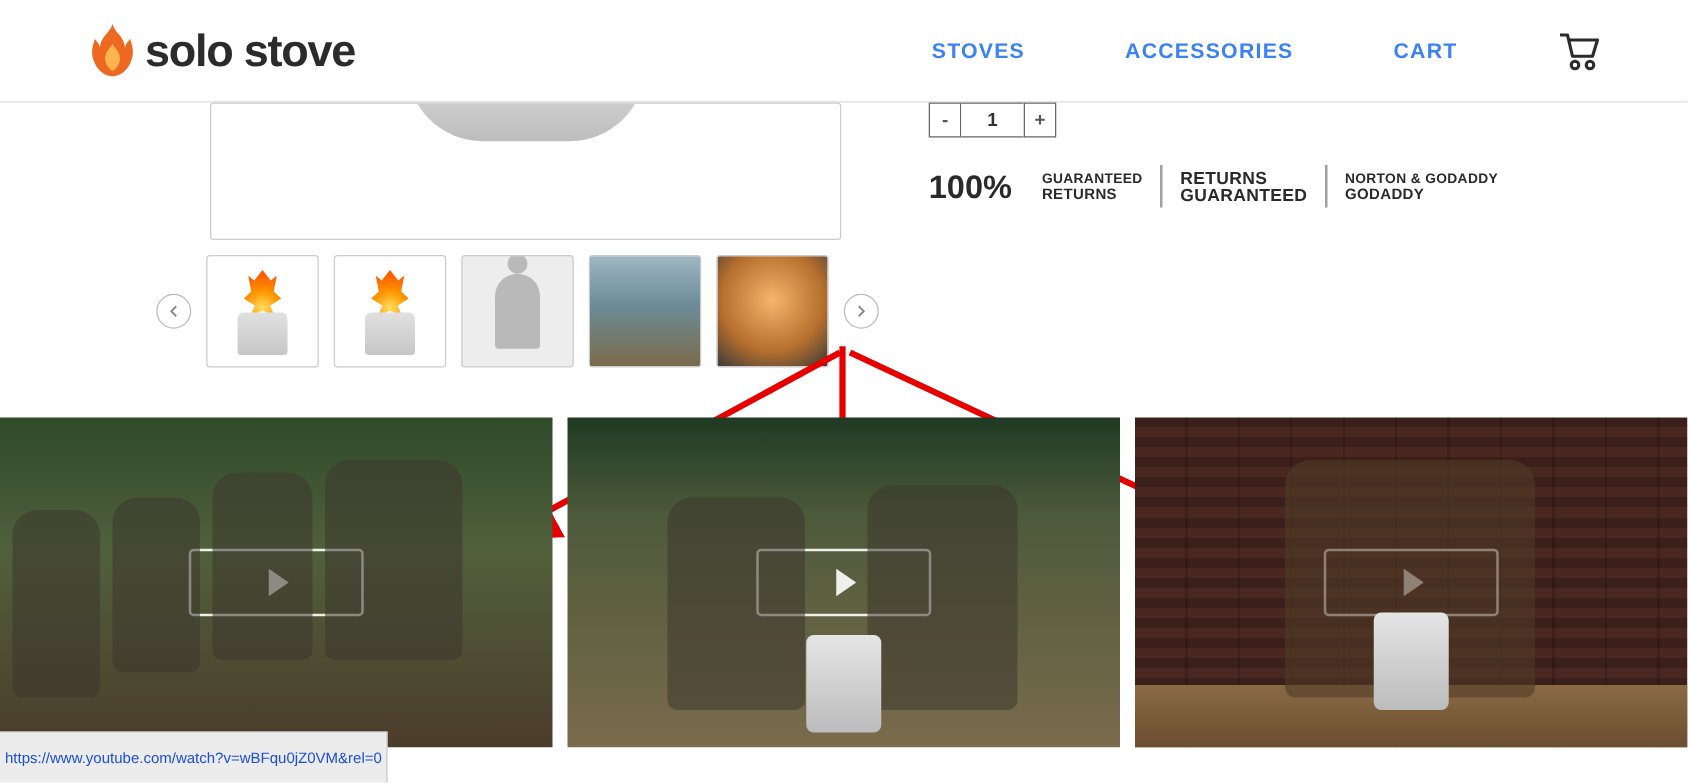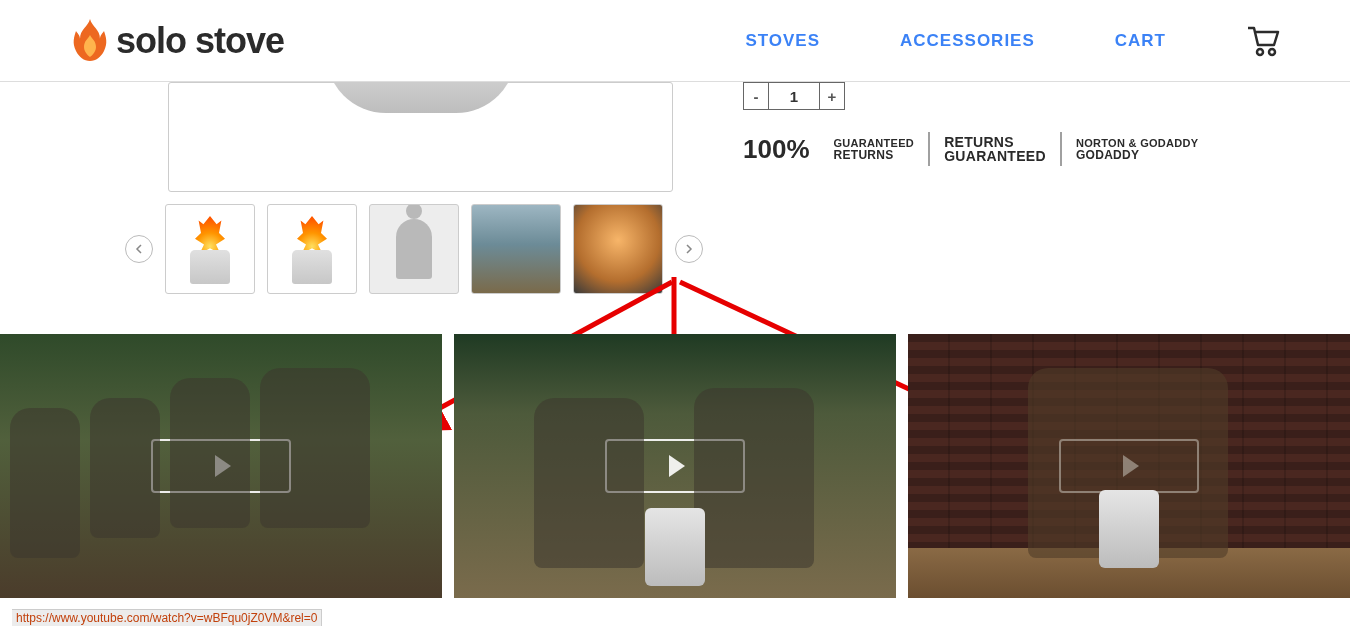--- a/index.html
+++ b/index.html
@@ -55,21 +55,21 @@
 .video.bg2 { background: linear-gradient(180deg,#1f3a23 0%, #4d5a3b 30%, #7a6b4c 100%); }
 .video.bg3 { background: repeating-linear-gradient(0deg,#3a1f1a 0 8px,#4a2720 8px 16px), repeating-linear-gradient(90deg,rgba(0,0,0,0) 0 40px, rgba(0,0,0,0.15) 40px 42px); background-blend-mode: multiply; }
 .play-box { width: 140px; height: 54px; border: 2px solid rgba(255,255,255,0.9); border-radius: 4px; display: flex; align-items: center; justify-content: center; }
 .play-tri { width: 0; height: 0; border-left: 16px solid rgba(255,255,255,0.9); border-top: 11px solid transparent; border-bottom: 11px solid transparent; margin-left: 4px; }
 .video .people { position:absolute; inset:0; }
 .video .people .sil-p { position:absolute; background: rgba(60,55,45,0.55); border-radius: 20px 20px 8px 8px; }
 .video .barrel2 { position:absolute; bottom:12px; left:50%; transform:translateX(-50%); width:60px; height:78px; background:linear-gradient(180deg,#e5e5e5,#bcbcbc); border-radius:6px; }
 .video.bg3 .wood-table { position:absolute; bottom:0; left:0; right:0; height:50px; background: linear-gradient(180deg,#8a6a45,#6b4e30); }
 
 
-.status { position: fixed; bottom: 0; left: 12px; background: #ececec; color: #c2410c; font-size: 12px; padding: 1px 4px; border: 1px solid #ccc; border-left:0; border-bottom:0; }
+.status { position: fixed; bottom: 0; left: 0; background: #ececec; color: #1d4ed8; font-size: 12px; padding: 13px 4px; border: 1px solid #ccc; border-left:0; border-bottom:0; }
 
 .product-wrap { position: relative; }
 </style>
 </head>
 <body>
 
 <div class="header">
   <div class="logo">
     <span class="logo-flame">
       <svg width="40" height="48" viewBox="0 0 40 48">

